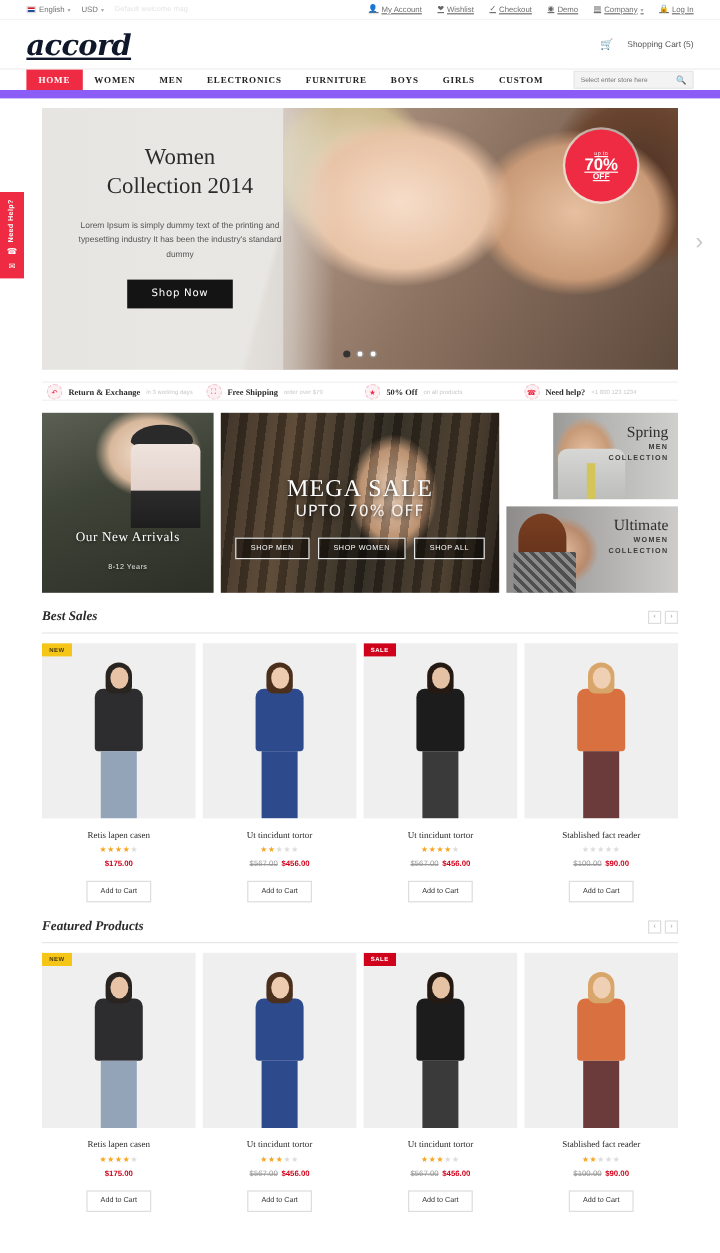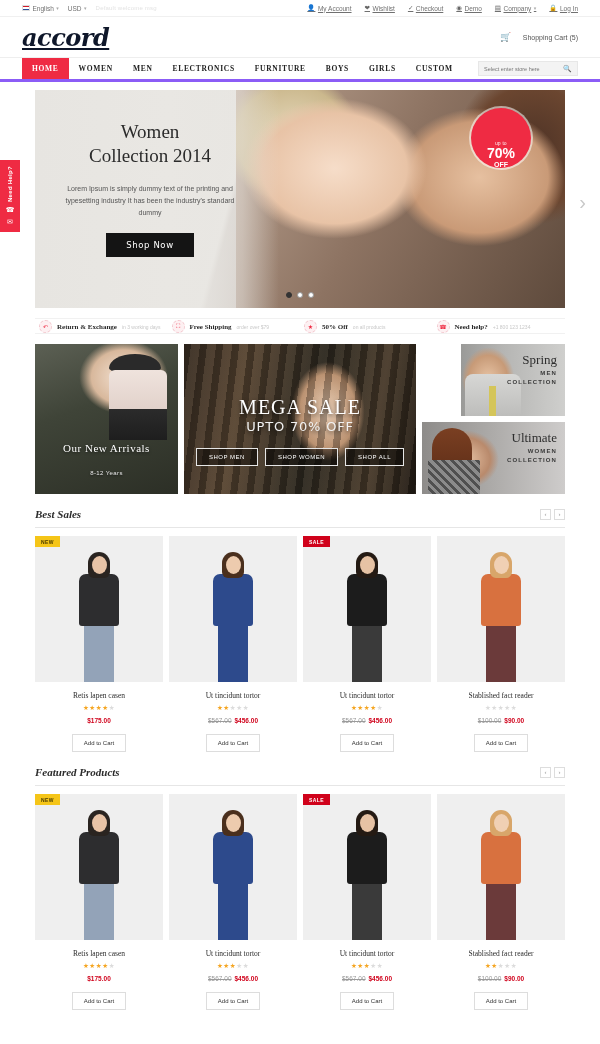--- a/index.html
+++ b/index.html
@@ -59,21 +59,21 @@
   }
   .cart-ico { font-size: 9px; color: #444; }
 
   
   .navrow {
     height: 25px;
     display: flex;
     align-items: stretch;
     padding: 0 22px;
     border-top: 1px solid #eee;
-    border-bottom: 3px solid #8b5cf6;
+    border-bottom: 7px solid #8b5cf6;
     background: #fff;
   }
   .nav { display: flex; align-items: stretch; }
   .nav a {
     display: flex; align-items: center;
     padding: 0 10px;
     font-size: 7.5px;
     font-weight: bold;
     letter-spacing: .7px;
     color: #222;
@@ -152,23 +152,24 @@
     display: inline-block; margin-top: 14px;
     background: #141414; color: #fff;
     padding: 7px 20px; font-size: 8.5px; letter-spacing: .6px;
     font-family: "DejaVu Sans", sans-serif;
     border: 0; cursor: pointer;
   }
   .hero-badge {
     position: absolute; right: 34px; top: 18px;
     width: 60px; height: 60px; border-radius: 50%;
     background: #ef2b43; color: #fff;
-    display: flex; flex-direction: column; align-items: center; justify-content: flex-end;
+    display: flex; flex-direction: column; align-items: center; justify-content: center;
     box-shadow: 0 0 0 2px rgba(255,255,255,.55);
     z-index: 5;
+    text-decoration: underline;
   }
   .hero-badge .upto { font-size: 4.5px; letter-spacing: .3px; }
   .hero-badge .pct { font-size: 14px; font-weight: bold; line-height: 1.05; }
   .hero-badge .off { font-size: 7px; font-weight: bold; }
   .dots {
     position: absolute; left: 0; right: 0; bottom: 10px;
     display: flex; justify-content: center; gap: 5px; z-index: 5;
   }
   .dots span {
     width: 6px; height: 6px; border-radius: 50%;

